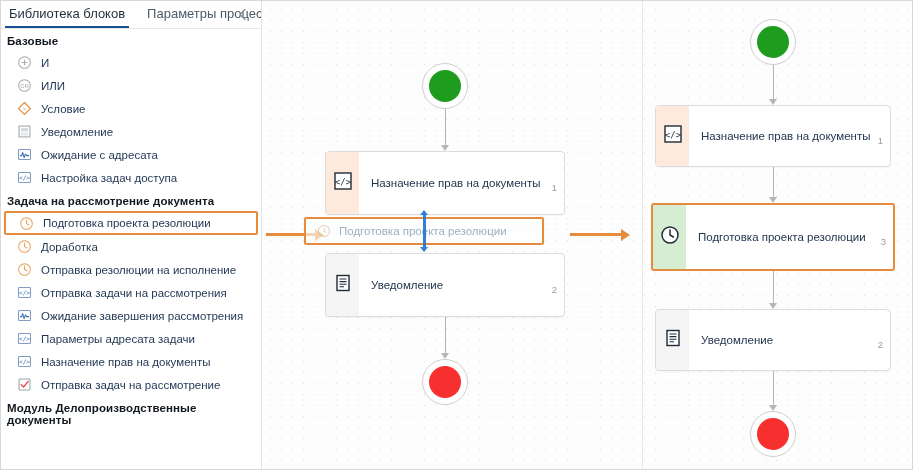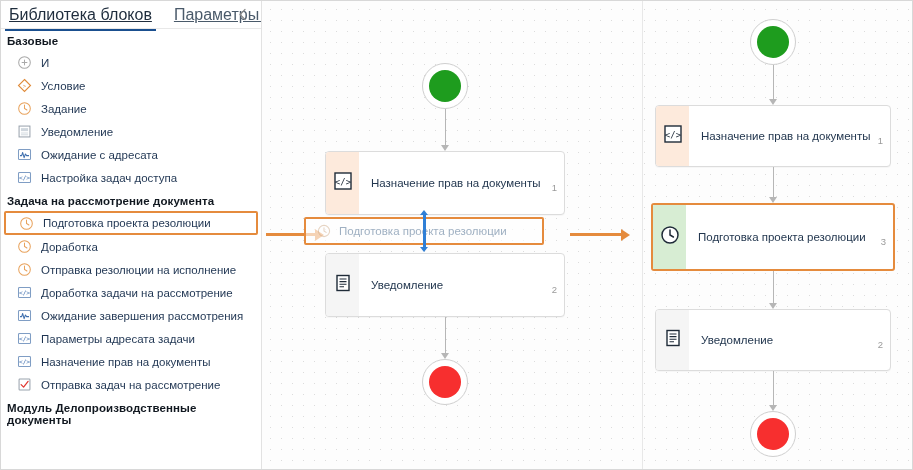--- a/index.html
+++ b/index.html
@@ -30,27 +30,26 @@
     overflow: hidden;
   }
   .tabbar {
     height: 28px;
     display: flex;
     align-items: flex-start;
     position: relative;
     border-bottom: 1px solid #e8e8e8;
   }
   .tab {
-    font-size: 16px;
+    font-size: 13px;
     color: #3b4a5a;
     padding: 5px 8px 6px 8px;
     white-space: nowrap;
     cursor: pointer;
     position: relative;
-    text-decoration: underline;
   }
   .tab.active { color: #1f2d3d; }
   .tab.active::after {
     content: "";
     position: absolute;
     left: 4px; right: 4px; bottom: -1px;
     height: 2.5px;
     background: #1a4f8f;
   }
   .tab.inactive { color: #4a5a6a; padding-left: 14px; }
@@ -265,34 +264,34 @@
               <circle cx="8" cy="8" r="6.2" fill="none" stroke="#a9a9a9" stroke-width="1.1"></circle>
               <line x1="8" y1="5" x2="8" y2="11" stroke="#a9a9a9" stroke-width="1.1"></line>
               <line x1="5" y1="8" x2="11" y2="8" stroke="#a9a9a9" stroke-width="1.1"></line>
             </svg>
           </span>
           <span>И</span>
         </div>
         <div class="li">
           <span class="ic">
             <svg xmlns="http://www.w3.org/2000/svg" width="15" height="15" viewBox="0 0 16 16">
+              <circle cx="8" cy="8" r="6.2" fill="none" stroke="#a9a9a9" stroke-width="1.1"></circle>
+              <text x="8" y="10.6" font-size="6" font-family="sans-serif" fill="#a9a9a9" text-anchor="middle">OR</text>
+            </svg>
+          </span>
+          <span>ИЛИ</span>
+        </div>
+        <div class="li">
+          <span class="ic">
+            <svg xmlns="http://www.w3.org/2000/svg" width="15" height="15" viewBox="0 0 16 16">
               <path d="M8 1.6 L14.4 8 L8 14.4 L1.6 8 Z" fill="none" stroke="#e08b3a" stroke-width="1.2"></path>
               <text x="8" y="10.4" font-size="6" font-family="sans-serif" fill="#e08b3a" text-anchor="middle">&gt;</text>
             </svg>
           </span>
           <span>Условие</span>
-        </div>
-        <div class="li">
-          <span class="ic">
-            <svg xmlns="http://www.w3.org/2000/svg" width="15" height="15" viewBox="0 0 16 16">
-              <circle cx="8" cy="8" r="6.2" fill="none" stroke="#e8a25c" stroke-width="1.1"></circle>
-              <path d="M8 4.3 V8 L10.6 9.6" stroke="#e8a25c" stroke-width="1.1" fill="none" stroke-linecap="round"></path>
-            </svg>
-          </span>
-          <span>Задание</span>
         </div>
         <div class="li">
           <span class="ic">
             <svg xmlns="http://www.w3.org/2000/svg" width="15" height="15" viewBox="0 0 16 16">
               <rect x="2.2" y="2.2" width="11.6" height="11.6" fill="none" stroke="#9aa3ad" stroke-width="1.1"></rect>
               <rect x="4.2" y="4.4" width="7.6" height="3.2" fill="#cfd6dd"></rect>
               <line x1="4.2" y1="9.6" x2="11.8" y2="9.6" stroke="#cfd6dd" stroke-width="1"></line>
               <line x1="4.2" y1="11.5" x2="11.8" y2="11.5" stroke="#cfd6dd" stroke-width="1"></line>
             </svg>
           </span>
@@ -344,21 +343,21 @@
           </span>
           <span>Отправка резолюции на исполнение</span>
         </div>
         <div class="li">
           <span class="ic">
             <svg xmlns="http://www.w3.org/2000/svg" width="15" height="15" viewBox="0 0 16 16">
               <rect x="1.6" y="2.6" width="12.8" height="10.8" rx="1" fill="none" stroke="#7f9dc4" stroke-width="1.1"></rect>
               <text x="8" y="11" font-size="6.6" font-family="monospace" fill="#3f6fae" text-anchor="middle">&lt;/&gt;</text>
             </svg>
           </span>
-          <span>Доработка задачи на рассмотрение</span>
+          <span>Отправка задачи на рассмотрения</span>
         </div>
         <div class="li">
           <span class="ic">
             <svg xmlns="http://www.w3.org/2000/svg" width="15" height="15" viewBox="0 0 16 16">
               <rect x="1.6" y="2.6" width="12.8" height="10.8" rx="1" fill="none" stroke="#7f9dc4" stroke-width="1.1"></rect>
               <path d="M3.2 9.2 L5 9.2 L6 5.8 L7.6 11.4 L9 7.4 L10.2 9.2 L12.8 9.2" stroke="#3f6fae" stroke-width="1.1" fill="none" stroke-linejoin="round"></path>
             </svg>
           </span>
           <span>Ожидание завершения рассмотрения</span>
         </div>

